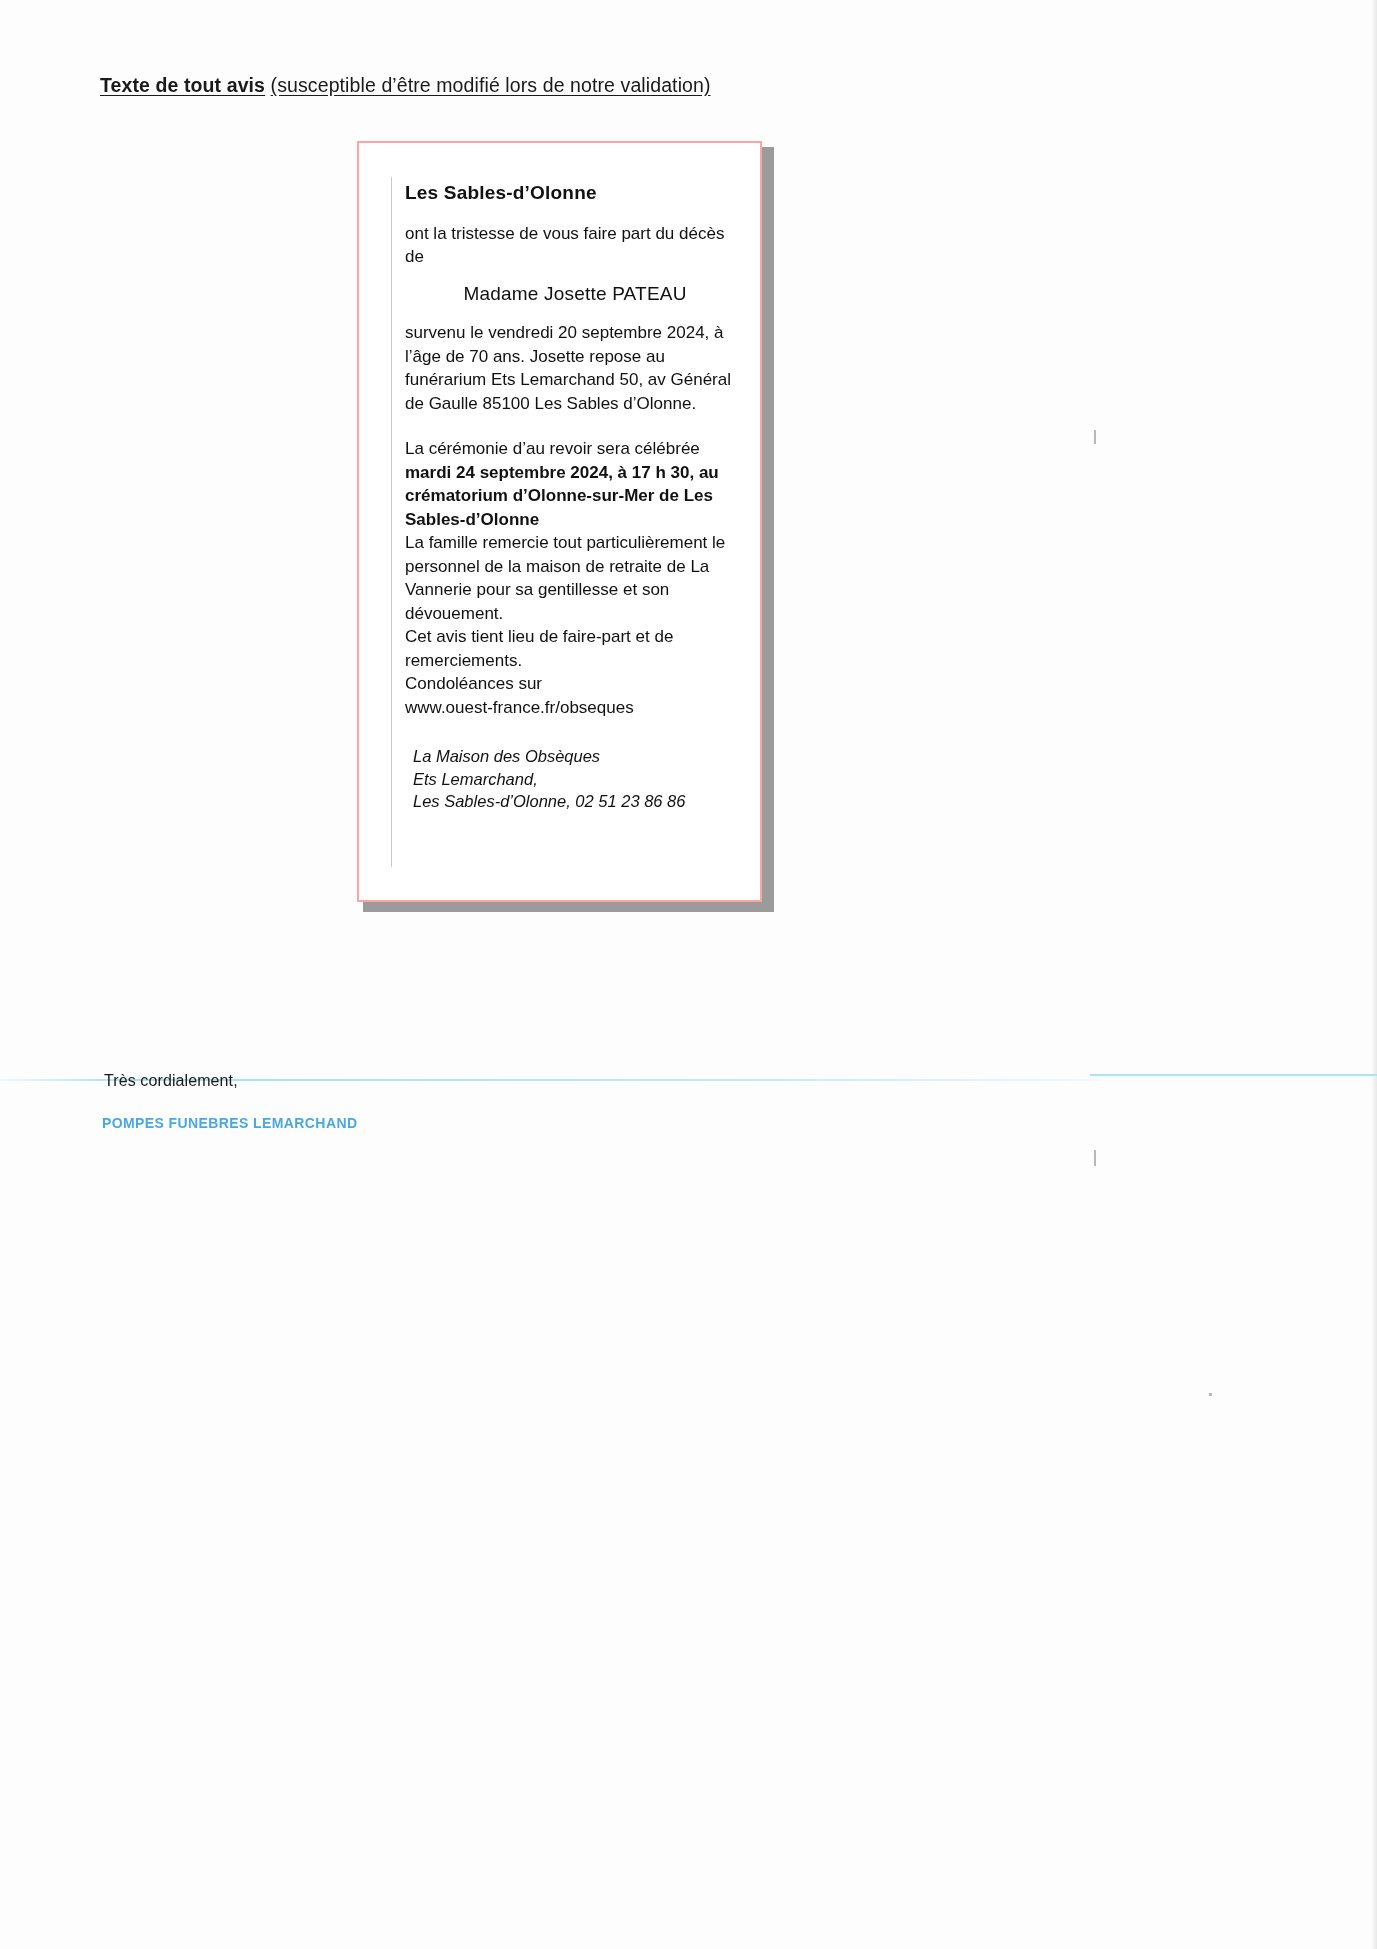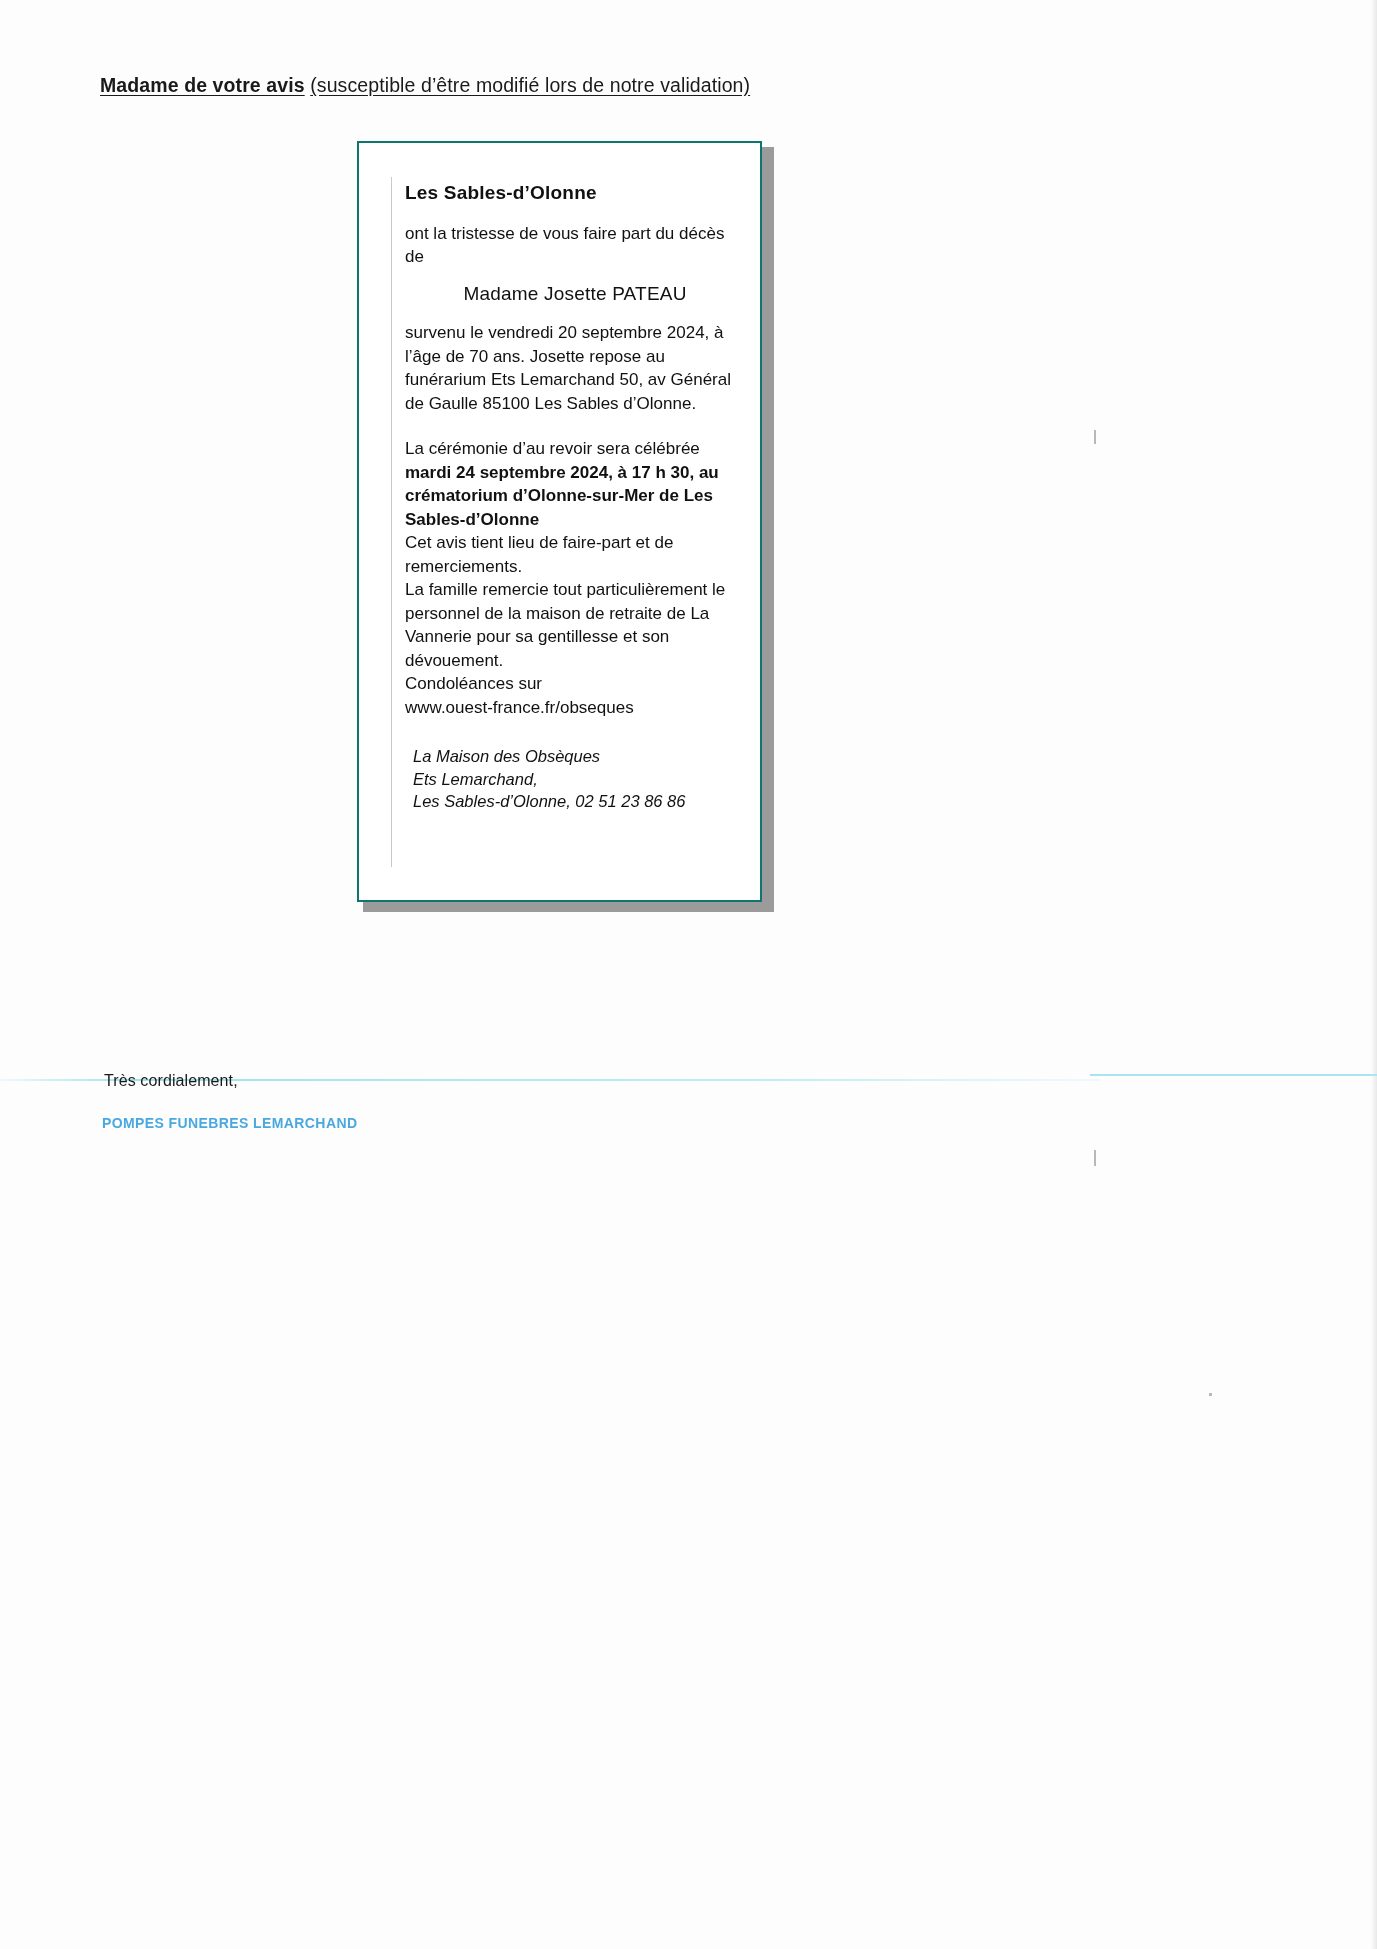--- a/index.html
+++ b/index.html
@@ -72,21 +72,21 @@
     height: 765px;
     background: #9b9b9b;
   }
   .notice {
     position: absolute;
     left: 0;
     top: 0;
     width: 405px;
     height: 761px;
     background: #ffffff;
-    border: 2px solid #0f766e;
+    border: 2px solid #fca5a5;
     box-sizing: border-box;
     overflow: hidden;
     padding-left: 8px;
   }
   .notice-inner-rule {
     position: absolute;
     left: 32px;
     top: 34px;
     width: 1px;
     height: 690px;
@@ -192,21 +192,21 @@
 <body>
 
 <div class="page">
 
   <div class="scan-edge-right"></div>
   <div class="scan-mark" style="left:1094px; top:430px; width:2px; height:14px;"></div>
   <div class="scan-mark" style="left:1094px; top:1150px; width:2px; height:16px;"></div>
   <div class="scan-mark" style="left:1209px; top:1393px; width:3px; height:3px;"></div>
 
   <div class="heading">
-    <span class="bold">Madame de votre avis</span>
+    <span class="bold">Texte de tout avis</span>
     <span class="reg">(susceptible d’être modifié lors de notre validation)</span>
   </div>
 
   <div class="notice-wrap">
     <div class="notice-shadow"></div>
     <div class="notice">
       <div class="notice-inner-rule"></div>
       <div class="notice-body">
 
         <div class="n-city">Les Sables-d’Olonne</div>
@@ -214,22 +214,22 @@
 
         <div class="n-intro">ont la tristesse de vous faire part du décès de</div>
 
         <div class="n-name">Madame Josette PATEAU</div>
 
         <div class="n-para">survenu le vendredi 20 septembre 2024, à l’âge de 70 ans. Josette repose au funérarium Ets Lemarchand 50, av Général de Gaulle 85100 Les Sables d’Olonne.</div>
 
         <div class="n-para tight">La cérémonie d’au revoir sera célébrée</div>
         <div class="n-para tight n-strong">mardi 24 septembre 2024, à 17 h 30, au crématorium d’Olonne-sur-Mer de Les Sables-d’Olonne</div>
 
+        <div class="n-para tight">La famille remercie tout particulièrement le personnel de la maison de retraite de La Vannerie pour sa gentillesse et son dévouement.</div>
         <div class="n-para tight">Cet avis tient lieu de faire-part et de remerciements.</div>
-        <div class="n-para tight">La famille remercie tout particulièrement le personnel de la maison de retraite de La Vannerie pour sa gentillesse et son dévouement.</div>
         <div class="n-para tight">Condoléances sur</div>
         <div class="n-para tight">www.ouest-france.fr/obseques</div>
 
         <div class="n-sign">
           <div>La Maison des Obsèques</div>
           <div>Ets Lemarchand,</div>
           <div>Les Sables-d’Olonne, 02 51 23 86 86</div>
         </div>
 
       </div>

